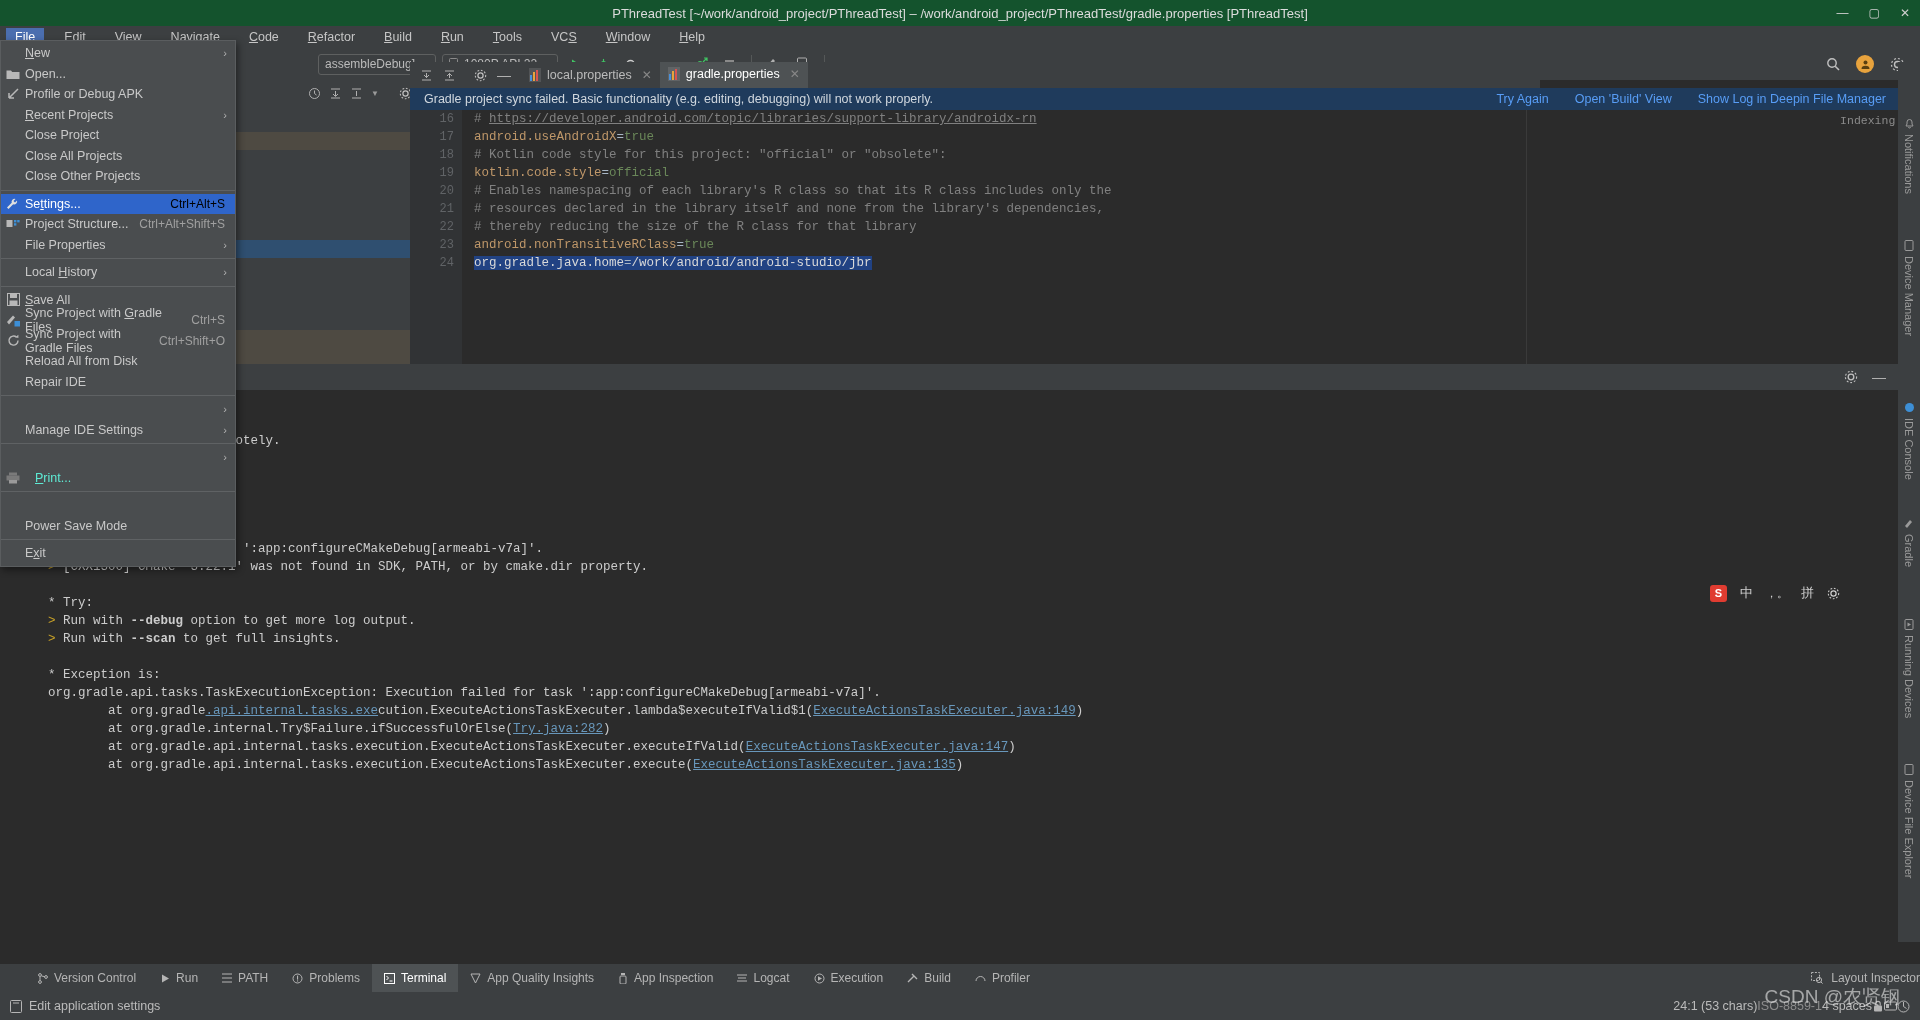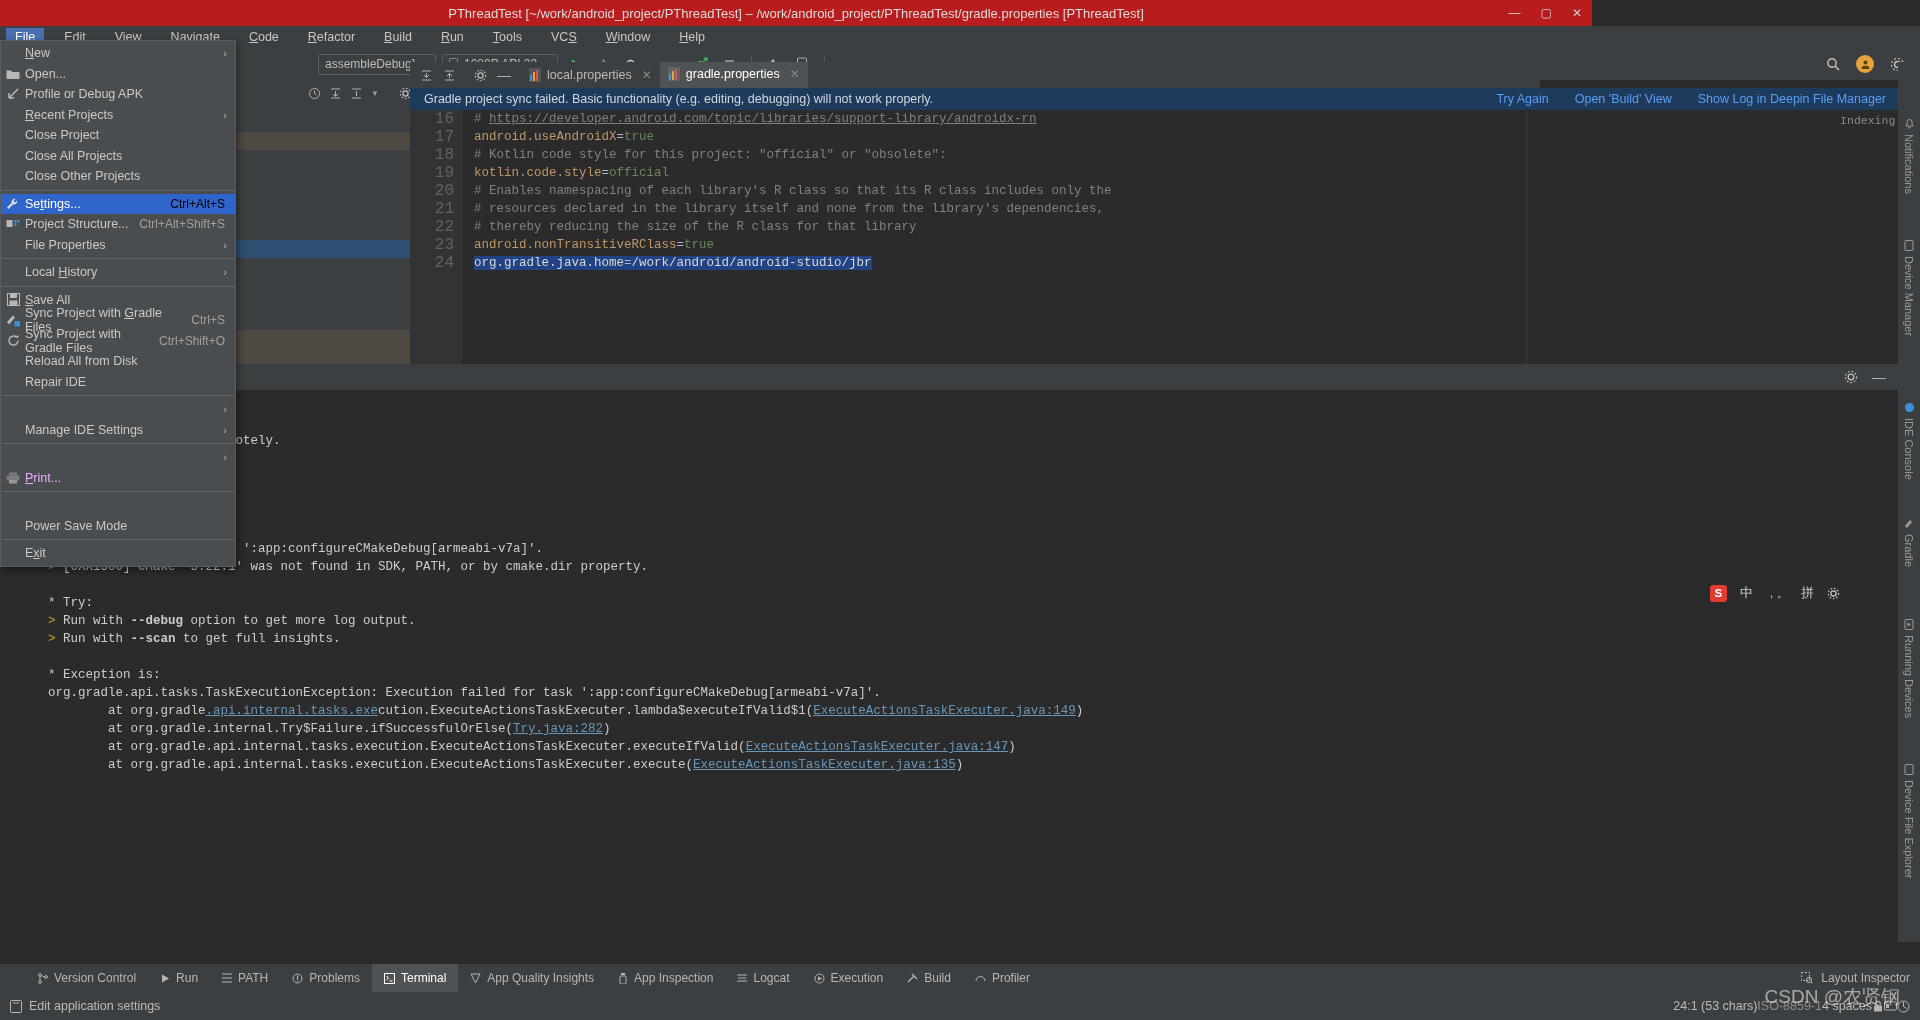--- a/index.html
+++ b/index.html
@@ -7,22 +7,22 @@
     width: 1920px; height: 1020px;
     background: #2b2b2b;
     font-family: "Liberation Sans", sans-serif;
     overflow: hidden;
     color: #bbbbbb;
   }
   #root { position: relative; width: 1920px; height: 1020px; }
 
   
   .titlebar {
-    position: absolute; left: 0; top: 0; width: 1592px; height: 26px;
-    background: #b91c1c; display: flex; align-items: center; justify-content: center;
+    position: absolute; left: 0; top: 0; width: 1920px; height: 26px;
+    background: #14532d; display: flex; align-items: center; justify-content: center;
   }
   .titlebar .ttl { font-size: 13px; color: #dcdcdc; }
   .winbtns { position: absolute; right: 10px; top: 0; height: 26px; display: flex; align-items: center; gap: 20px; }
   .winbtn { color: #cfcfcf; font-size: 12px; line-height: 1; cursor: default; }
 
   
   .menubar {
     position: absolute; left: 0; top: 26px; width: 1920px; height: 22px;
     background: #3c3f41; display: flex; align-items: center; padding-left: 6px; gap: 11px;
   }
@@ -77,21 +77,21 @@
     font-size: 12.5px; color: #d0d7de;
   }
   .banner .acts { margin-left: auto; display: flex; gap: 26px; padding-right: 40px; }
   .banner .acts a { color: #589df6; text-decoration: none; cursor: default; font-size: 12.5px;}
 
   .code {
     position: absolute; left: 410px; top: 110px; width: 1530px; height: 255px;
     background: #2b2b2b; font-family: "Liberation Mono", monospace; font-size: 12.5px;
   }
   .gutter { position: absolute; left: 0; top: 0; width: 52px; height: 255px; background: #313335; }
-  .gutter .ln { height: 18px; line-height: 18px; text-align: right; padding-right: 8px; color: #606366; font-size: 16px; }
+  .gutter .ln { height: 18px; line-height: 18px; text-align: right; padding-right: 8px; color: #606366; font-size: 12px; }
   .codelines { position: absolute; left: 52px; top: 0; width: 1065px; height: 255px; background: #2b2b2b; border-right: 1px solid #3a3a3a;}
   .cl { height: 18px; line-height: 18px; padding-left: 12px; white-space: pre; color: #a9b7c6; }
   .c-comment { color: #808080; }
   .c-key { color: #bf9769; }
   .c-val { color: #6a8759; }
   .c-link { color: #808080; text-decoration: underline; }
   .c-selline { background: #214283; }
   .c-selline .c-key, .c-selline .c-val { color: #d8d8d8; }
   .indexing { position: absolute; right: 24px; top: 4px; font-size: 11.5px; color: #8a8a8a; }
 
@@ -137,21 +137,21 @@
   
   .bottabs {
     position: absolute; left: 0; bottom: 28px; width: 1920px; height: 28px;
     background: #3c3f41; display: flex; align-items: center; padding-left: 26px; gap: 0px;
   }
   .bt {
     display: flex; align-items: center; gap: 6px; height: 28px; padding: 0 12px;
     font-size: 12px; color: #b5b5b5; cursor: default; white-space: nowrap;
   }
   .bt.active { background: #4e5254; color: #ffffff; }
-  .bottabs .right { margin-left: auto; display: flex; align-items: center; gap: 8px; padding-right: 10px; }
+  .bottabs .right { margin-left: auto; display: flex; align-items: center; gap: 8px; }
 
   
   .statusbar {
     position: absolute; left: 0; bottom: 0; width: 1920px; height: 28px;
     background: #3c3f41; display: flex; align-items: center; padding: 0 10px; font-size: 12.5px; color: #bbbbbb;
   }
   .statusbar .sb-left { display: flex; align-items: center; gap: 7px; }
   .statusbar .sb-right { margin-left: auto; display: flex; align-items: center; gap: 0; }
   .statusbar .dim { color: #8d8d8d; }
 
@@ -164,21 +164,21 @@
   .dd-item {
     height: 20.5px; display: flex; align-items: center; font-size: 12.5px; color: #c9c9c9;
     padding: 0 8px 0 0; cursor: default; position: relative;
   }
   .dd-item .ic { width: 24px; display: flex; align-items: center; justify-content: center; flex: 0 0 24px; }
   .dd-item .lbl { flex: 1; }
   .dd-item .sc { color: #a0a0a0; font-size: 12px; padding-right: 2px; }
   .dd-item .arw { color: #b0b0b0; font-size: 11px; padding-left: 8px; }
   .dd-item.sel { background: #2f65ca; color: #ffffff; }
   .dd-item.sel .sc { color: #000000; margin-left: 15px; }
-  .dd-item.disabled { color: #f0abfc; }
+  .dd-item.disabled { color: #5eead4; gap: 10px; }
   .dd-sep { height: 1px; background: #5f6264; margin: 3px 0; }
   .dd-item u { text-decoration: underline; }
 
   
   .wm { position: absolute; right: 20px; bottom: 10px; font-size: 19px; color: rgba(230,230,230,.62);
         font-family: "Liberation Sans", sans-serif; pointer-events: none; }
 
   svg { display: block; }
 </style>
 </head>

